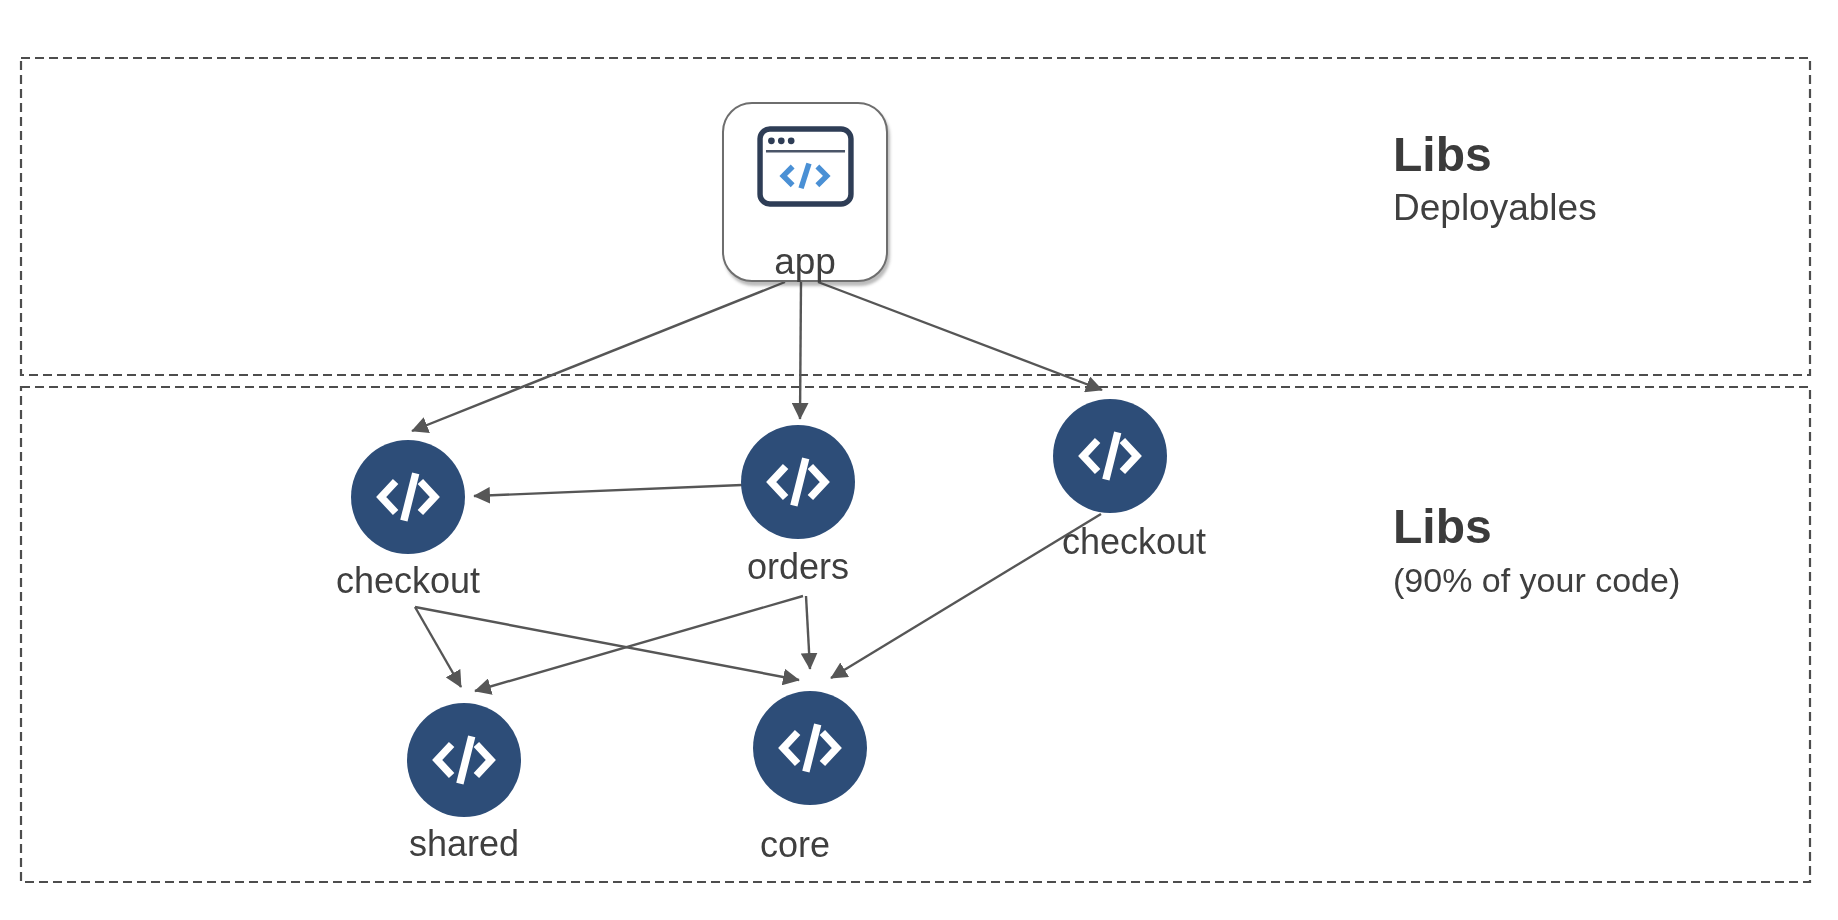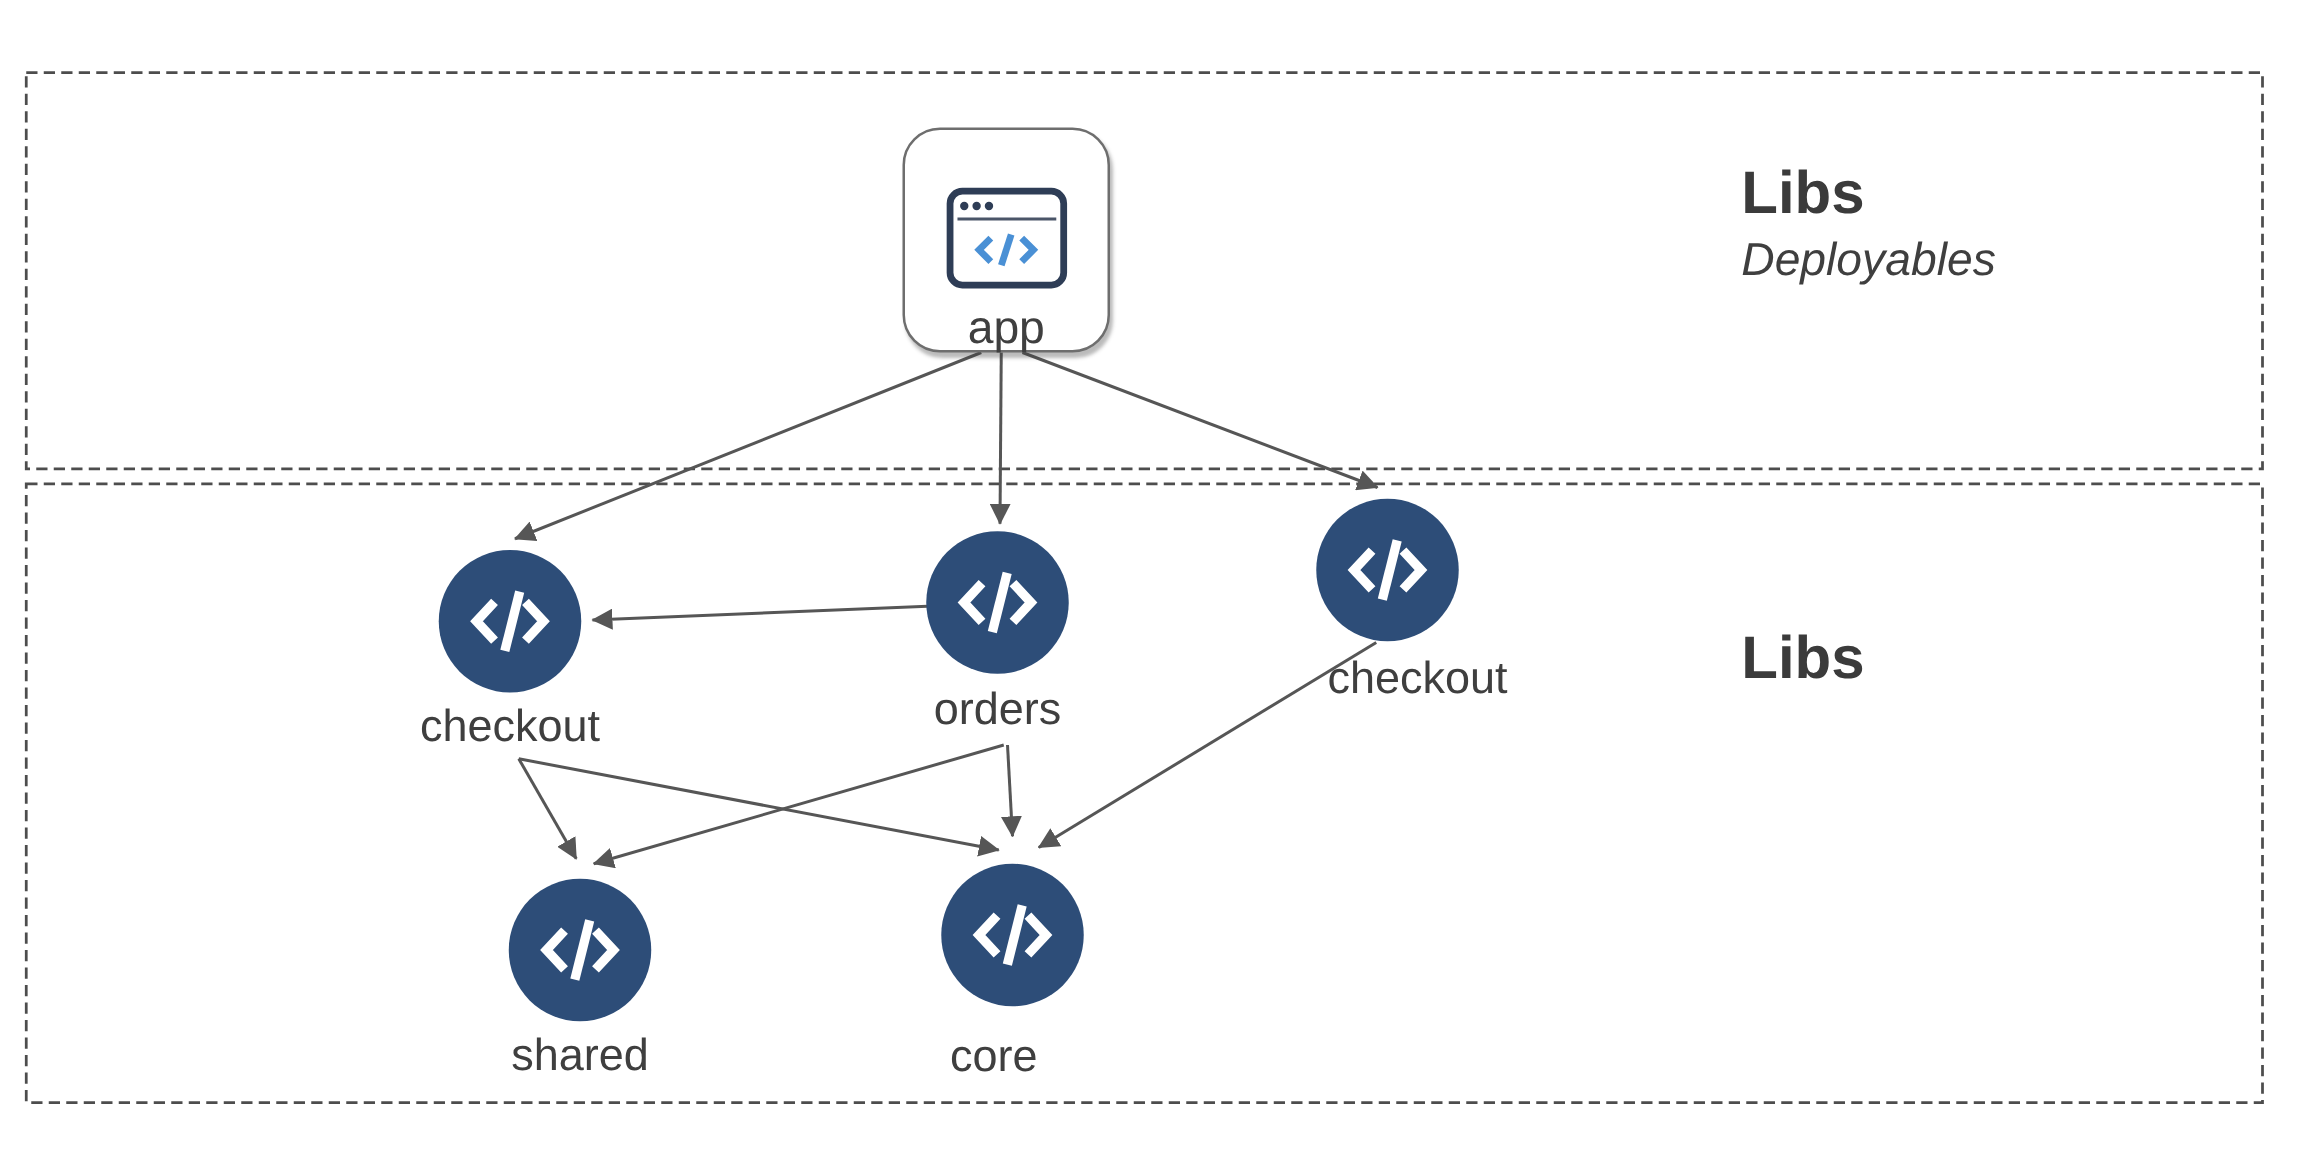--- a/index.html
+++ b/index.html
@@ -27,29 +27,29 @@
   #diagram-svg{position:absolute;left:0;top:0;z-index:1;}
   .region-rect{fill:none;stroke:var(--region-border);stroke-width:2.2;stroke-dasharray:9 5;}
   #edges line{stroke:var(--edge);stroke-width:2.4;}
   #arrowhead path{fill:var(--edge);}
 
   
   .region-label{position:absolute;z-index:3;}
   .region-label.apps{left:1393px;top:130px;}
   .region-label.libs{left:1393px;top:502px;}
   .region-title{font-size:48px;font-weight:bold;color:var(--heading-text);line-height:1.05;}
-  .region-subtitle{font-size:37px;color:var(--label-text);margin-top:9px;line-height:1.05;font-style:italic;}
+  .region-subtitle{font-size:37px;color:var(--label-text);margin-top:9px;line-height:1.05;}
   .region-label.libs .region-subtitle{font-size:34px;margin-top:11px;}
 
   
   .app-node{
     position:absolute;left:722px;top:102px;width:162px;height:176px;
     background:#ffffff;border:2.5px solid var(--app-box-border);border-radius:30px;
     box-shadow:2px 4px 3px rgba(60,60,60,0.35);
-    z-index:2;display:flex;flex-direction:column;align-items:center;justify-content:flex-end;
+    z-index:2;display:flex;flex-direction:column;align-items:center;justify-content:space-between;
   }
   .app-node .browser-icon{margin-top:21px;}
   .app-label{font-size:37px;color:var(--label-text);margin-top:6px;line-height:1;}
 
   
   .lib-node{
     position:absolute;width:114px;height:114px;border-radius:50%;
     background:var(--node-fill);z-index:2;
     display:flex;align-items:center;justify-content:center;
   }
@@ -96,20 +96,21 @@
         <line x1="1101" y1="514" x2="831" y2="678" marker-end="url(#arrowhead)"></line>
       </g>
   </svg>
 
   <div class="region-label apps">
     <div class="region-title">Libs</div>
     <div class="region-subtitle">Deployables</div>
   </div>
   <div class="region-label libs">
     <div class="region-title">Libs</div>
+    <div class="region-subtitle">(90% of your code)</div>
   </div>
 
   <div class="app-node">
     <span class="browser-icon">
       <svg width="99" height="83" viewBox="0 0 100 84">
         <rect x="4" y="4" width="92" height="76" rx="10" fill="#ffffff" stroke="var(--app-icon-frame)" stroke-width="5.5"></rect>
         <circle cx="15.5" cy="16" r="3.4" fill="var(--app-icon-frame)"></circle>
         <circle cx="25.5" cy="16" r="3.4" fill="var(--app-icon-frame)"></circle>
         <circle cx="35.5" cy="16" r="3.4" fill="var(--app-icon-frame)"></circle>
         <line x1="10" y1="26.5" x2="90" y2="26.5" stroke="#4a5568" stroke-width="2.6"></line>

